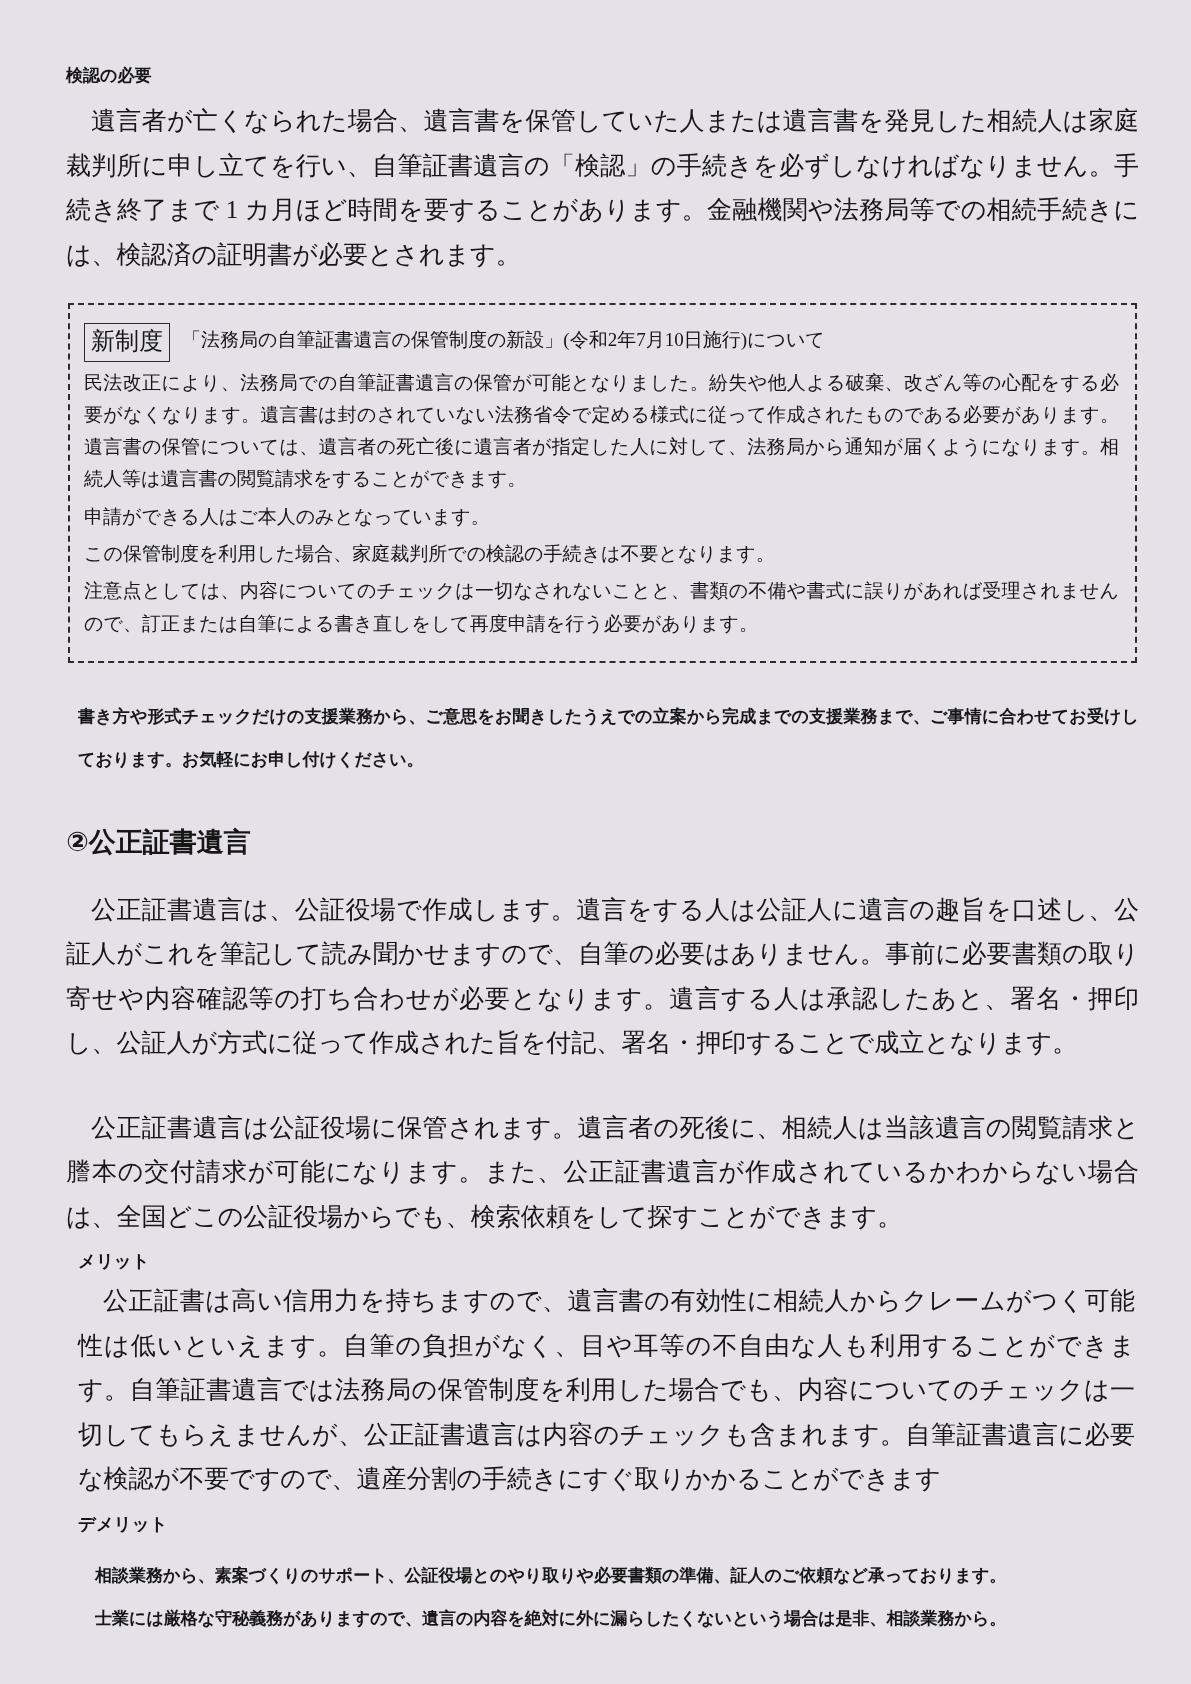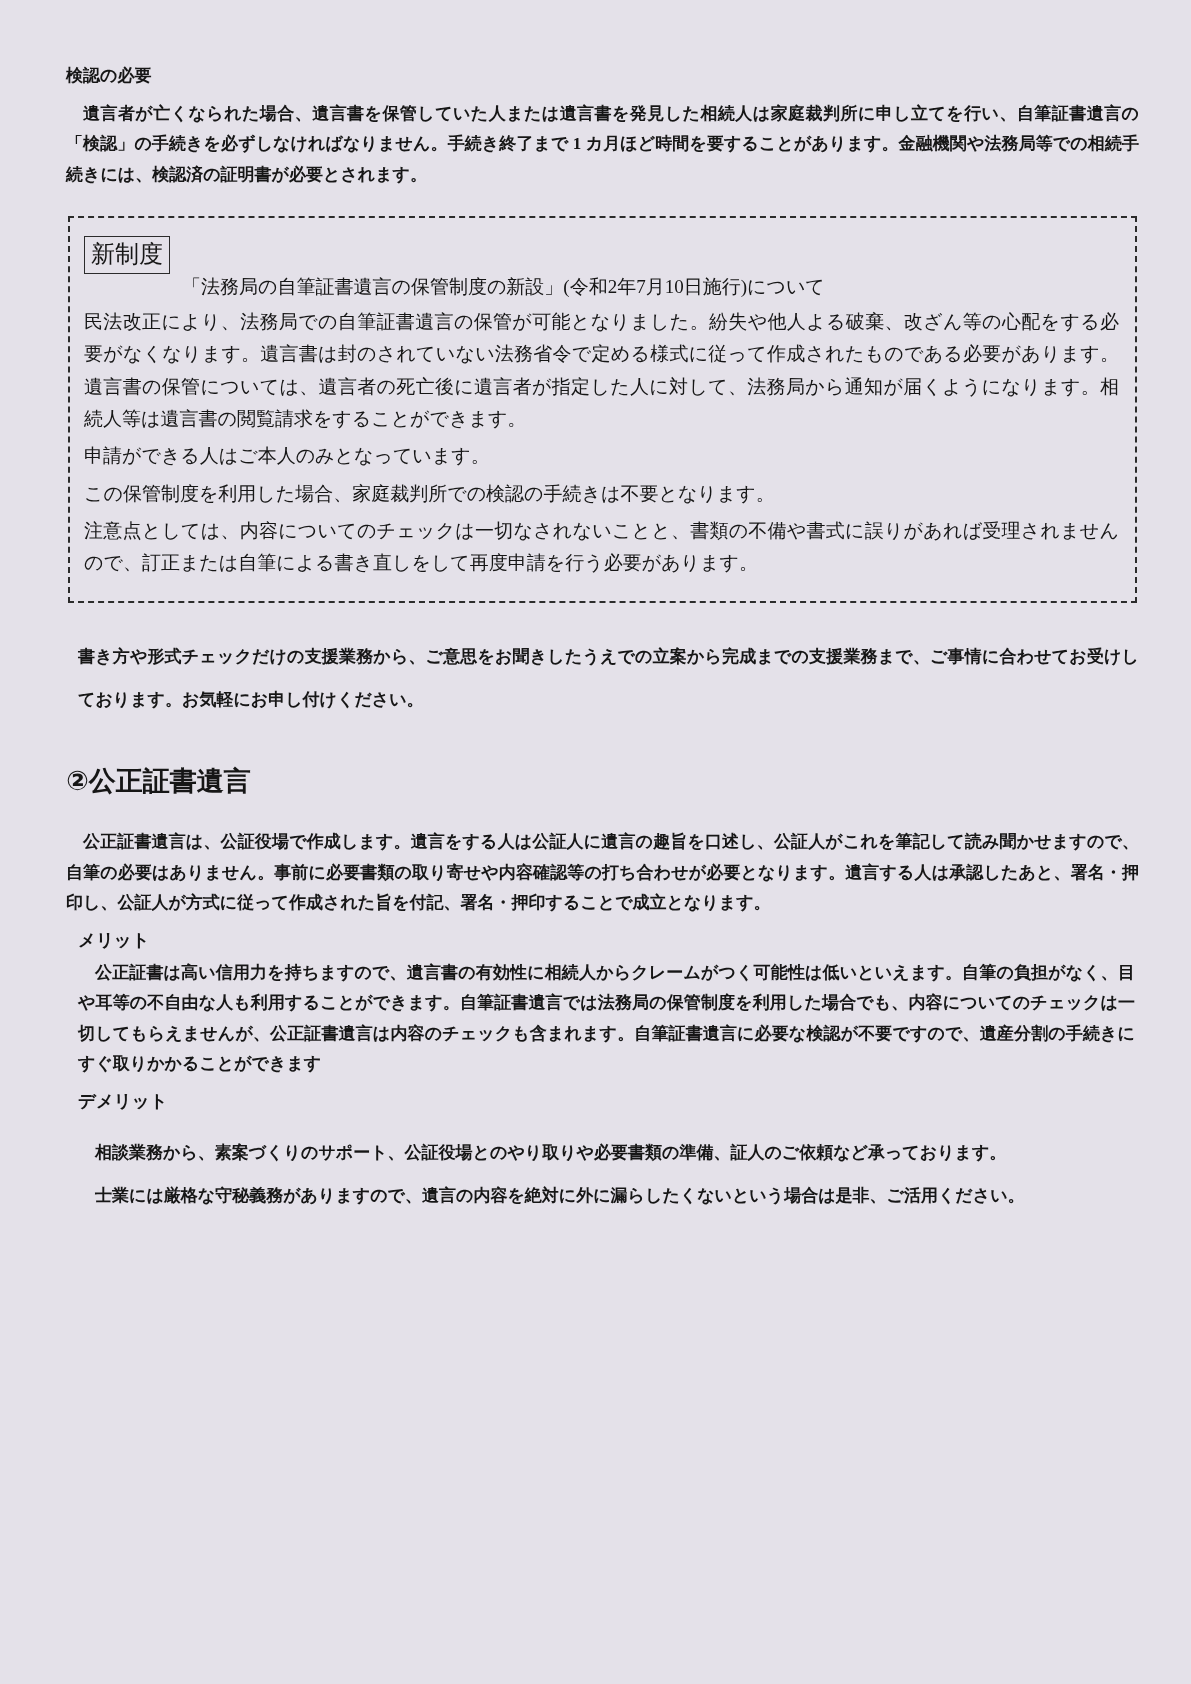--- a/index.html
+++ b/index.html
@@ -18,25 +18,24 @@
     padding: 64px 52px 30px 66px;
   }
 
   .h-small {
     font-family: "Liberation Sans", "DejaVu Sans", sans-serif;
     font-weight: bold;
     font-size: 17px;
     margin: 0 0 12px 0;
   }
   .body-p {
-    font-size: 17px;
+    font-size: 25px;
     line-height: 1.78;
     margin: 0;
     text-align: justify;
-    font-weight: bold;
   }
   .indent { text-indent: 1em; }
 
   .notice-box {
     border: 2px dashed #2b2b2b;
     margin: 26px 2px 32px 2px;
     padding: 10px 16px 16px 14px;
   }
   .notice-line {
     font-size: 19px;
@@ -46,21 +45,21 @@
   }
   .badge-row { display: flex; align-items: flex-start; gap: 12px; margin-top: 8px; }
   .badge {
     display: inline-block;
     border: 1px solid #2b2b2b;
     padding: 1px 6px 2px 6px;
     font-size: 24px;
     line-height: 1.4;
     white-space: nowrap;
   }
-  .badge-title { font-size: 19px; line-height: 1.55; padding-top: 2px; margin-top: 34px; }
+  .badge-title { font-size: 19px; line-height: 1.55; padding-top: 2px; }
 
   .cta {
     font-family: "Liberation Sans", "DejaVu Sans", sans-serif;
     font-weight: bold;
     font-size: 17px;
     line-height: 2.55;
     margin: 0 0 0 12px;
     text-align: justify;
   }
   .cta-top { margin-top: 4px; }
@@ -106,26 +105,27 @@
     <p class="notice-line">この保管制度を利用した場合、家庭裁判所での検認の手続きは不要となります。</p>
     <p class="notice-line">注意点としては、内容についてのチェックは一切なされないことと、書類の不備や書式に誤りがあれば受理されませんので、訂正または自筆による書き直しをして再度申請を行う必要があります。</p>
   </div>
 
   <p class="cta cta-top">書き方や形式チェックだけの支援業務から、ご意思をお聞きしたうえでの立案から完成までの支援業務まで、ご事情に合わせてお受けしております。お気軽にお申し付けください。</p>
 
   <h2 class="h-large">②公正証書遺言</h2>
 
   <p class="body-p indent">公正証書遺言は、公証役場で作成します。遺言をする人は公証人に遺言の趣旨を口述し、公証人がこれを筆記して読み聞かせますので、自筆の必要はありません。事前に必要書類の取り寄せや内容確認等の打ち合わせが必要となります。遺言する人は承認したあと、署名・押印し、公証人が方式に従って作成された旨を付記、署名・押印することで成立となります。</p>
 
+  <p class="body-p indent gap-p">公正証書遺言は公証役場に保管されます。遺言者の死後に、相続人は当該遺言の閲覧請求と謄本の交付請求が可能になります。また、公正証書遺言が作成されているかわからない場合は、全国どこの公証役場からでも、検索依頼をして探すことができます。</p>
 
   <h4 class="sub-h">メリット</h4>
 
   <p class="body-p indent sub-body">公正証書は高い信用力を持ちますので、遺言書の有効性に相続人からクレームがつく可能性は低いといえます。自筆の負担がなく、目や耳等の不自由な人も利用することができます。自筆証書遺言では法務局の保管制度を利用した場合でも、内容についてのチェックは一切してもらえませんが、公正証書遺言は内容のチェックも含まれます。自筆証書遺言に必要な検認が不要ですので、遺産分割の手続きにすぐ取りかかることができます</p>
 
   <h4 class="sub-h">デメリット</h4>
 
 
   <div class="cta-block">
     <p class="cta indent">相談業務から、素案づくりのサポート、公証役場とのやり取りや必要書類の準備、証人のご依頼など承っております。</p>
-    <p class="cta indent">士業には厳格な守秘義務がありますので、遺言の内容を絶対に外に漏らしたくないという場合は是非、ご活用ください。</p>
+    <p class="cta indent">士業には厳格な守秘義務がありますので、遺言の内容を絶対に外に漏らしたくないという場合は是非、相談業務から。</p>
   </div>
 
 </div>
 
 </body></html>

